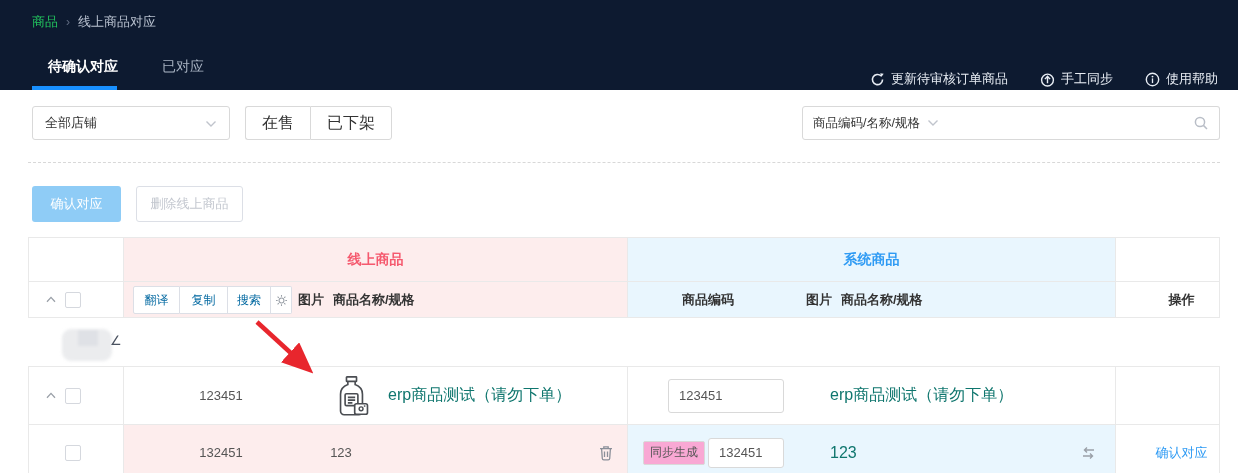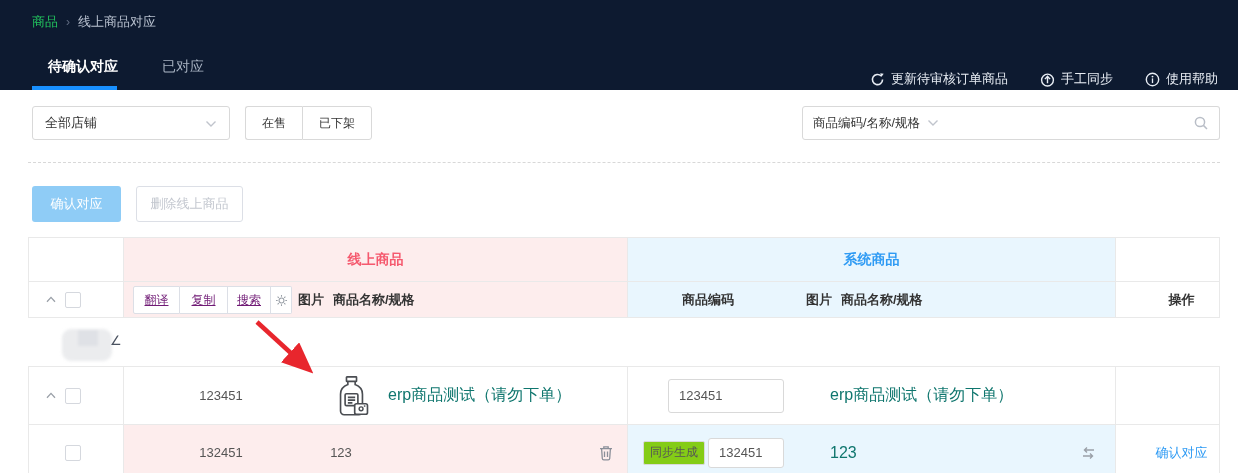--- a/index.html
+++ b/index.html
@@ -21,21 +21,21 @@
   .top-action svg { display:block; }
 
   
   .select-box { position:absolute; height:34px; border:1px solid #d9d9d9; border-radius:3px;
                 background:#fff; display:flex; align-items:center; font-size:13px; color:#333;
                 padding:0 12px; cursor:pointer;justify-content:flex-end; }
   .select-box .chev { margin-left:auto; }
   #shop-select { left:32px; top:106px; width:198px; }
   .btn-group { position:absolute; left:245px; top:106px; display:flex; }
   .btn-group .gbtn { height:34px; padding:0 16px; background:#fff; border:1px solid #d9d9d9;
-                     font-size:12px; color:#333; display:flex; align-items:center; cursor:pointer; }
+                     font-size:16px; color:#333; display:flex; align-items:center; cursor:pointer; }
   .btn-group .gbtn:first-child { border-radius:3px 0 0 3px; border-right:none; }
   .btn-group .gbtn:last-child { border-radius:0 3px 3px 0; }
   #search-select { left:802px; top:106px; width:148px; border-radius:3px 0 0 3px; font-size:12.5px; padding:0 10px; }
   .search-wrap { position:absolute; left:949px; top:106px; width:271px; height:34px;
                  border:1px solid #d9d9d9; border-left:none; border-radius:0 3px 3px 0;
                  display:flex; align-items:center; background:#fff; }
   .search-wrap input { flex:1; border:none; outline:none; height:100%; padding:0 10px; font-size:13px; color:#333; background:transparent; }
   .search-wrap svg { margin-right:10px; flex:none; }
 
   .dashed-divider { position:absolute; left:28px; top:162px; width:1192px; border-top:1px dashed #d8d8d8; }
@@ -58,22 +58,22 @@
   .hrow1 { height:43px; } .hrow2 { height:36px; }
   .drow1 { height:57px; } .drow2 { height:56px; }
   .group-title { display:flex; align-items:center; justify-content:center; height:100%;
                  font-size:14px; font-weight:bold; }
   .t-online { color:#f5596e; } .t-system { color:#2f9bf4; }
   .expander { display:flex; align-items:center; height:100%; padding-left:17px; gap:9px; }
   .caret { width:10px; height:7px; cursor:pointer; flex:none; }
   .caret.ghost { visibility:hidden; }
   .checkbox { width:16px; height:16px; border:1px solid #d5d8de; border-radius:2px; background:#fff; cursor:pointer; flex:none; }
   .tools { position:absolute; left:9px; top:4px; display:flex; height:28px; }
-  .tool-btn { background:#fff; border:1px solid #dcdfe6; font-size:12px; color:#701a75;
-              display:flex; align-items:center; justify-content:center; cursor:pointer;text-decoration:underline; }
+  .tool-btn { background:#fff; border:1px solid #dcdfe6; font-size:12px; color:#0369a1;
+              display:flex; align-items:center; justify-content:center; cursor:pointer; }
   .tool-btn + .tool-btn { border-left:none; }
   .tool-btn.w1 { width:47px; border-radius:2px 0 0 2px; }
   .tool-btn.w2 { width:48px; } .tool-btn.w3 { width:43px; }
   .tool-btn.wg { width:21px; border-radius:0 2px 2px 0; }
   .subcols { position:absolute; left:174px; top:0; height:36px; display:flex; align-items:center; gap:9px;
              font-size:13px; font-weight:600; color:#333; }
   .sys-code-col { position:absolute; left:20px; top:0; width:120px; height:36px; display:flex;
                   align-items:center; justify-content:center; font-size:13px; font-weight:600; color:#333; }
   .sys-subcols { position:absolute; left:178px; top:0; height:36px; display:flex; align-items:center; gap:9px;
                  font-size:13px; font-weight:600; color:#333; }
@@ -85,21 +85,21 @@
                font-size:16px; color:#0f766e; }
   .name-text.sys { left:202px; }
   .name-short { position:absolute; left:194px; top:0; width:46px; height:100%; display:flex;
                 align-items:center; justify-content:center; font-size:13px; color:#555; }
   .row-input { position:absolute; top:50%; transform:translateY(-50%); height:34px;
                border:1px solid #d9d9d9; border-radius:3px; padding:0 10px; font-size:13px; color:#555;
                background:#fff; outline:none; }
   .inp1 { left:40px; width:116px; }
   .inp2 { left:80px; width:76px; height:30px; }
   .sync-tag { position:absolute; left:15px; top:50%; transform:translateY(-50%); height:24px;
-              padding:0 6px; display:flex; align-items:center; background:#84cc16;
+              padding:0 6px; display:flex; align-items:center; background:#f9a8d4;
               border:1px solid #d9d9d9; border-radius:2px; font-size:12px; color:#555; }
   .bottle { position:absolute; left:209px; top:8px; }
   .trash-btn { position:absolute; right:13px; top:50%; transform:translateY(-50%); cursor:pointer; display:flex; }
   .swap-btn { position:absolute; right:18px; top:50%; transform:translateY(-50%); cursor:pointer; display:flex; }
   .op-link { display:flex; align-items:center; justify-content:center; height:100%;
              font-size:13px; color:#2f9bf4; cursor:pointer; }
 
   
   .blob { position:absolute; left:62px; top:329px; width:50px; height:32px; background:#ebecee;
           border-radius:9px; filter:blur(1.5px); }

